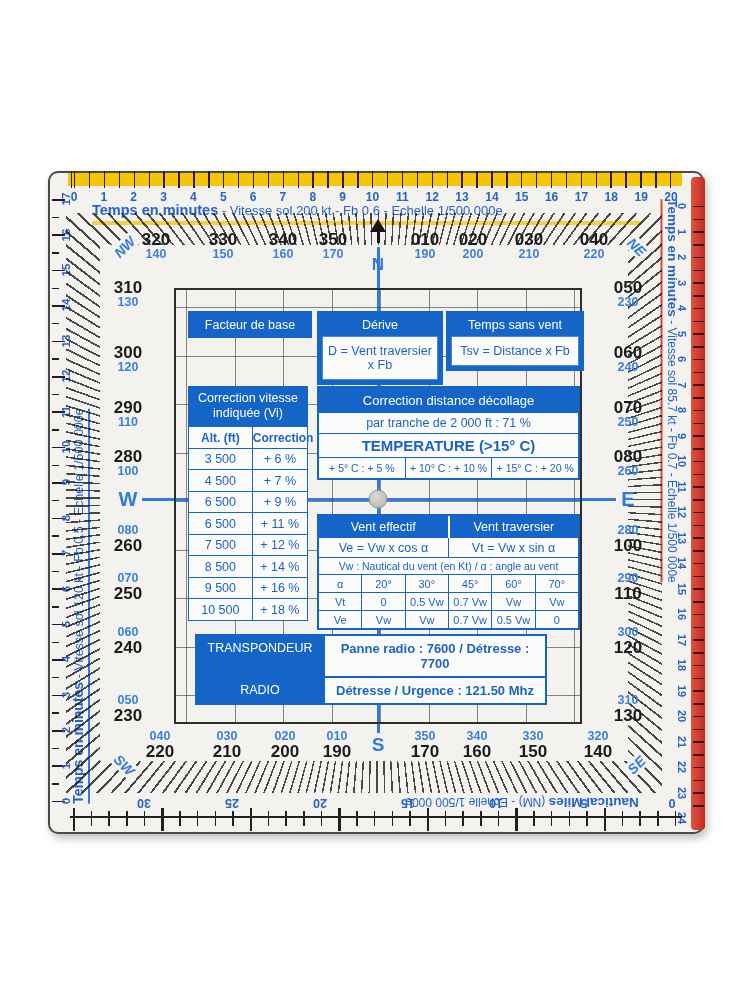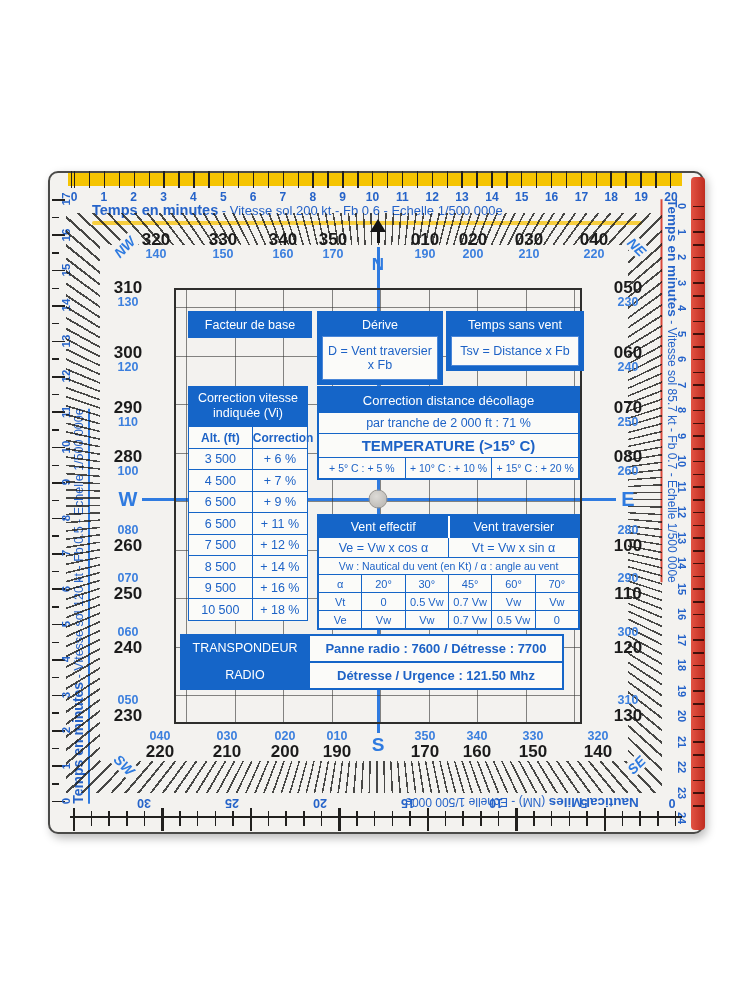--- a/index.html
+++ b/index.html
@@ -146,21 +146,21 @@
   .vt-heads span{flex:1;color:#fff;font-size:12.5px;text-align:center;padding:4px 0;}
   .vt-heads span:first-child{border-right:2px solid #fff;}
   .vt-formulas{display:flex;}
   .vt-formulas span{flex:1;font-size:12.5px;color:#1d62c6;text-align:center;padding:2.5px 0;}
   .vt-formulas span:first-child{border-right:1.5px solid #1565c8;}
   .vt-note{border-top:1.5px solid #1565c8;font-size:10.5px;color:#1d62c6;text-align:center;padding:2px 0;}
   .vt-row{display:flex;border-top:1.5px solid #1565c8;}
   .vt-row span{flex:1;font-size:11px;color:#1d62c6;text-align:center;padding:2.5px 0;border-right:1.5px solid #1565c8;}
   .vt-row span:last-child{border-right:none;}
 
-  .radio{position:absolute;left:130px;top:461px;width:384px;border:2px solid #1565c8;background:#1565c8;z-index:2;box-sizing:border-box;}
+  .radio{position:absolute;left:145px;top:461px;width:352px;border:2px solid #1565c8;background:#1565c8;z-index:2;box-sizing:border-box;}
   .radio-row{display:flex;margin-bottom:2px;}
   .radio-row:last-child{margin-bottom:0;}
   .radio-label{width:126px;background:#1565c8;color:#fff;font-size:12.5px;text-align:center;padding:5px 0;}
   .radio-value{flex:1;background:#fbfbf9;color:#1d62c6;font-weight:bold;font-size:13px;text-align:center;padding:5px 0;margin-left:2px;}
 
   .brand{position:absolute;left:138px;top:516px;width:392px;height:26px;z-index:3;}
   .logo-oval{position:absolute;left:4px;top:1px;width:46px;height:23px;background:#e0362a;border-radius:50%;
              color:#fff;font-weight:bold;font-style:italic;font-size:15px;display:flex;align-items:center;justify-content:center;}
   .model{position:absolute;left:58px;top:4px;color:#e0362a;font-weight:bold;font-style:italic;font-size:13.5px;letter-spacing:.5px;}
   .website{position:absolute;right:2px;top:4px;color:#141414;font-weight:bold;font-size:13.5px;letter-spacing:.6px;}

